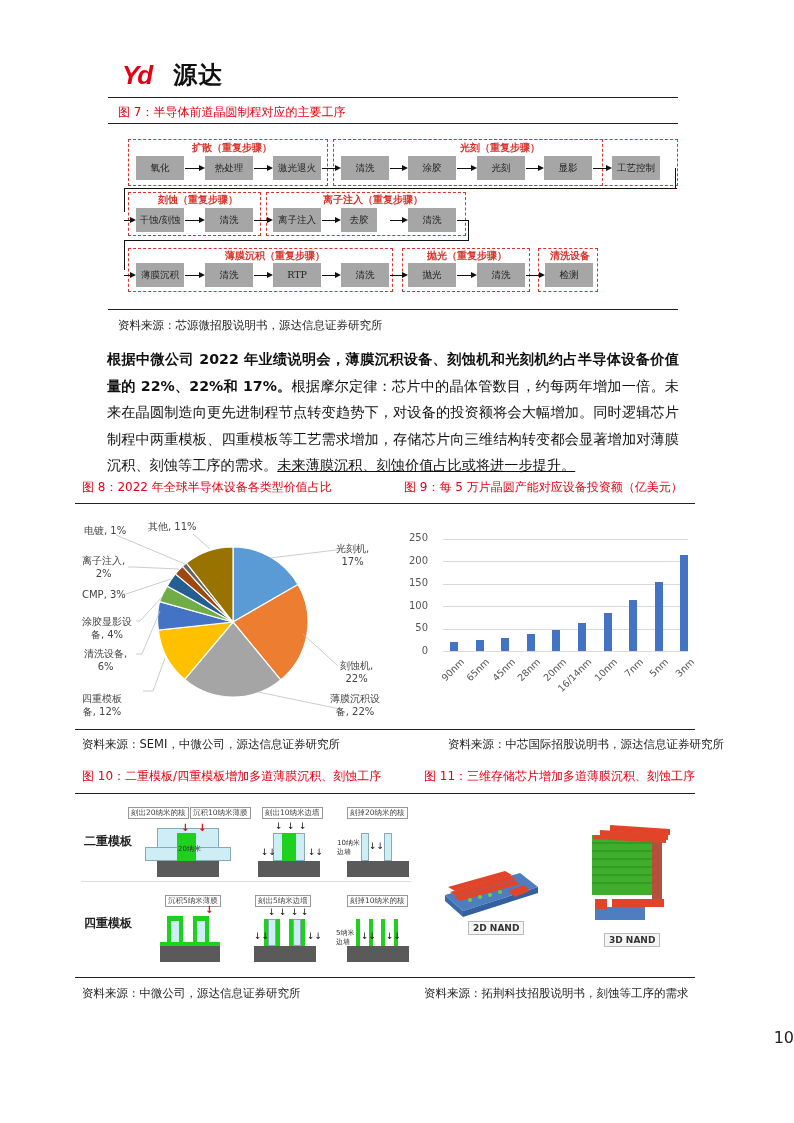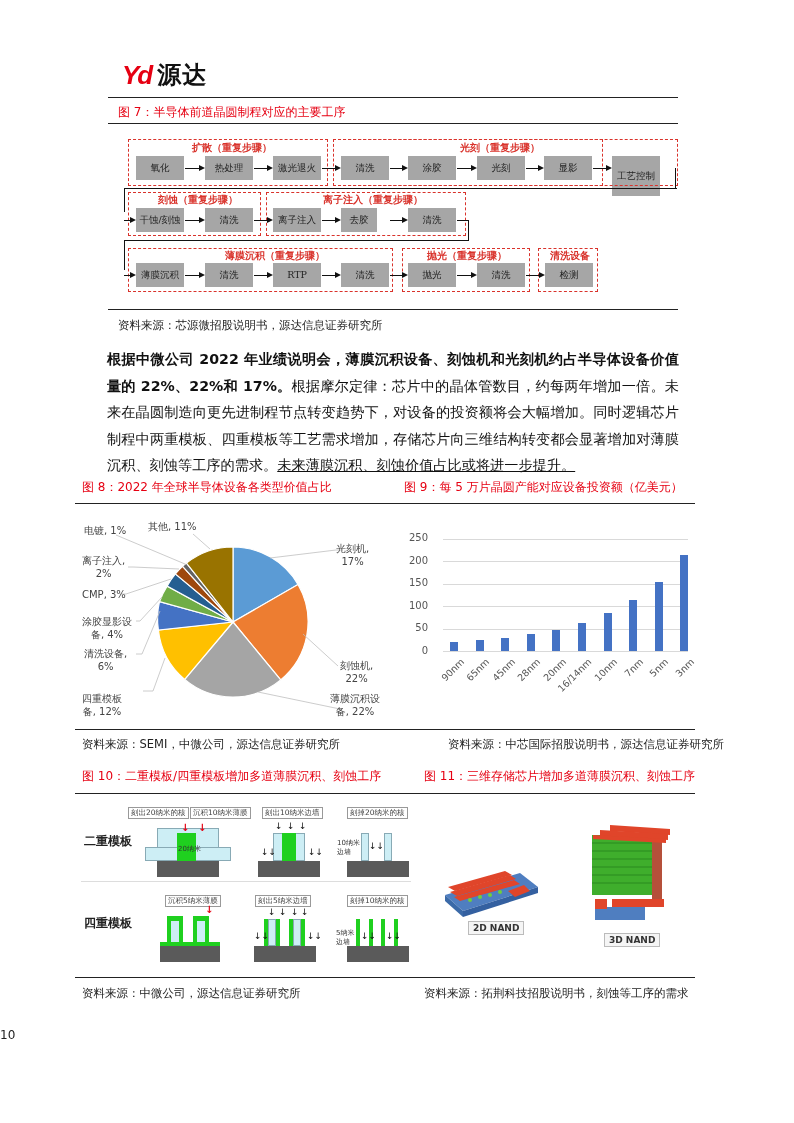--- a/index.html
+++ b/index.html
@@ -1,29 +1,29 @@
 <!DOCTYPE html>
 <html><head>
 <meta charset="utf-8">
 <style>
   * { box-sizing: border-box; margin: 0; padding: 0; }
   body { width: 794px; height: 1123px; background: #fff; position: relative; font-family: "DejaVu Sans", "Liberation Sans", sans-serif; color: #222; overflow: hidden; }
   .abs { position: absolute; }
-  .logo { left: 122px; top: 60px; height: 30px; display: flex; align-items: center; gap: 6px; }
+  .logo { left: 122px; top: 60px; height: 30px; display: flex; align-items: center; gap: 22px; }
   .logo-mark { font-family: "Liberation Sans", sans-serif; font-weight: bold; font-style: italic; font-size: 26px; letter-spacing: -2px; }
   .logo-mark .y { color: #e60012; }
   .logo-mark .d { color: #e60012; }
   .logo-text { font-size: 24px; font-weight: bold; color: #111; letter-spacing: 1px; }
   .hline { position: absolute; height: 0; border-top: 1.3px solid #222; }
   .fig-title { position: absolute; font-size: 12px; color: #e60012; white-space: nowrap; }
   .source { position: absolute; font-size: 11.5px; color: #222; white-space: nowrap; }
   .para { position: absolute; left: 107px; top: 346px; width: 572px; font-size: 14.2px; line-height: 26.5px; color: #111; text-align: justify; }
   .para b { font-weight: bold; }
   .para .ul { text-decoration: underline; }
-  .page-num { position: absolute; left: 0; width: 794px; top: 1028px; text-align: left; font-size: 12px; }
+  .page-num { position: absolute; left: 0; width: 794px; top: 1028px; text-align: right; font-size: 16px; }
   
   .flow { position: absolute; left: 120px; top: 132px; width: 560px; height: 168px; }
   .grp { position: absolute; border: 1.5px dashed #d9322b; }
   .grp-label { position: absolute; font-size: 10px; color: #d9322b; font-weight: bold; white-space: nowrap; font-family: "DejaVu Serif", serif; }
   .step { position: absolute; background: #a6a6a6; font-size: 9.5px; color: #222; display: flex; align-items: center; justify-content: center; text-align: center; font-family: "DejaVu Serif", serif; line-height: 12px; }
   .arrow { position: absolute; height: 0; border-top: 1.5px solid #111; }
   .arrow::after { content: ""; position: absolute; right: -2px; top: -4.5px; border-left: 6px solid #111; border-top: 3.5px solid transparent; border-bottom: 3.5px solid transparent; }
   .conn { position: absolute; border: 1.5px solid #111; }
   
   .pie-wrap { position: absolute; left: 78px; top: 506px; width: 316px; height: 220px; }
@@ -63,21 +63,21 @@
   <div class="grp" style="left:213px; top:7px; width:270px; height:47px;"></div>
   <div class="grp-label" style="left:340px; top:9px;">光刻（重复步骤）</div>
 
   <div class="step" style="left:16px; top:24px; width:48px; height:24px;">氧化</div>
   <div class="step" style="left:85px; top:24px; width:48px; height:24px;">热处理</div>
   <div class="step" style="left:153px; top:24px; width:48px; height:24px;">激光退火</div>
   <div class="step" style="left:221px; top:24px; width:48px; height:24px;">清洗</div>
   <div class="step" style="left:288px; top:24px; width:48px; height:24px;">涂胶</div>
   <div class="step" style="left:357px; top:24px; width:48px; height:24px;">光刻</div>
   <div class="step" style="left:424px; top:24px; width:48px; height:24px;">显影</div>
-  <div class="step" style="left:492px; top:24px; width:48px; height:40px;">工艺控制</div>
+  <div class="step" style="left:492px; top:24px; width:48px; height:24px;">工艺控制</div>
 
   <div class="arrow" style="left:65px; top:36px; width:18px;"></div>
   <div class="arrow" style="left:134px; top:36px; width:17px;"></div>
   <div class="arrow" style="left:202px; top:36px; width:17px;"></div>
   <div class="arrow" style="left:270px; top:36px; width:16px;"></div>
   <div class="arrow" style="left:337px; top:36px; width:18px;"></div>
   <div class="arrow" style="left:406px; top:36px; width:16px;"></div>
   <div class="arrow" style="left:473px; top:36px; width:17px;"></div>
 
   <div class="grp" style="left:213px; top:7px; width:345px; height:47px; border-left:none;"></div>

